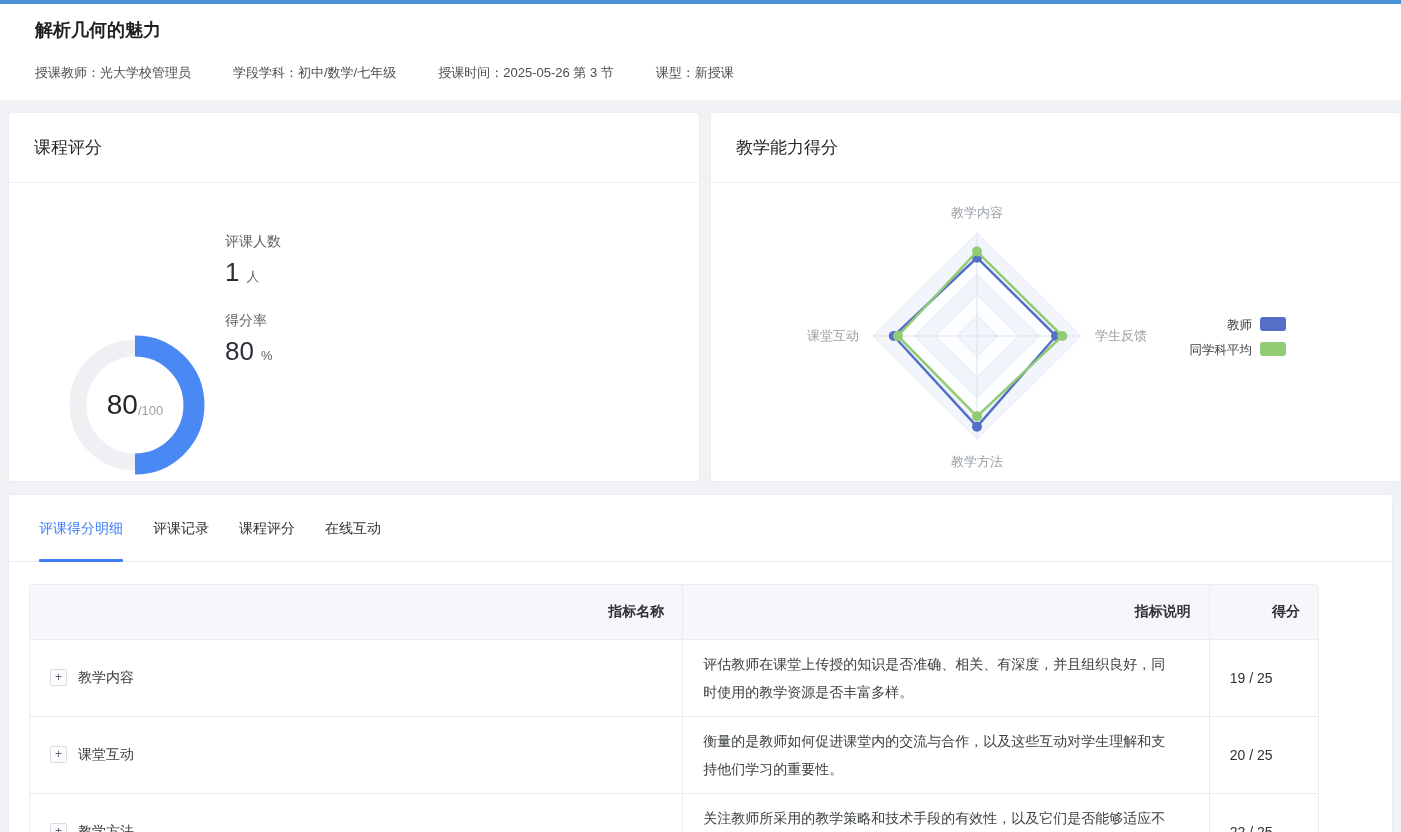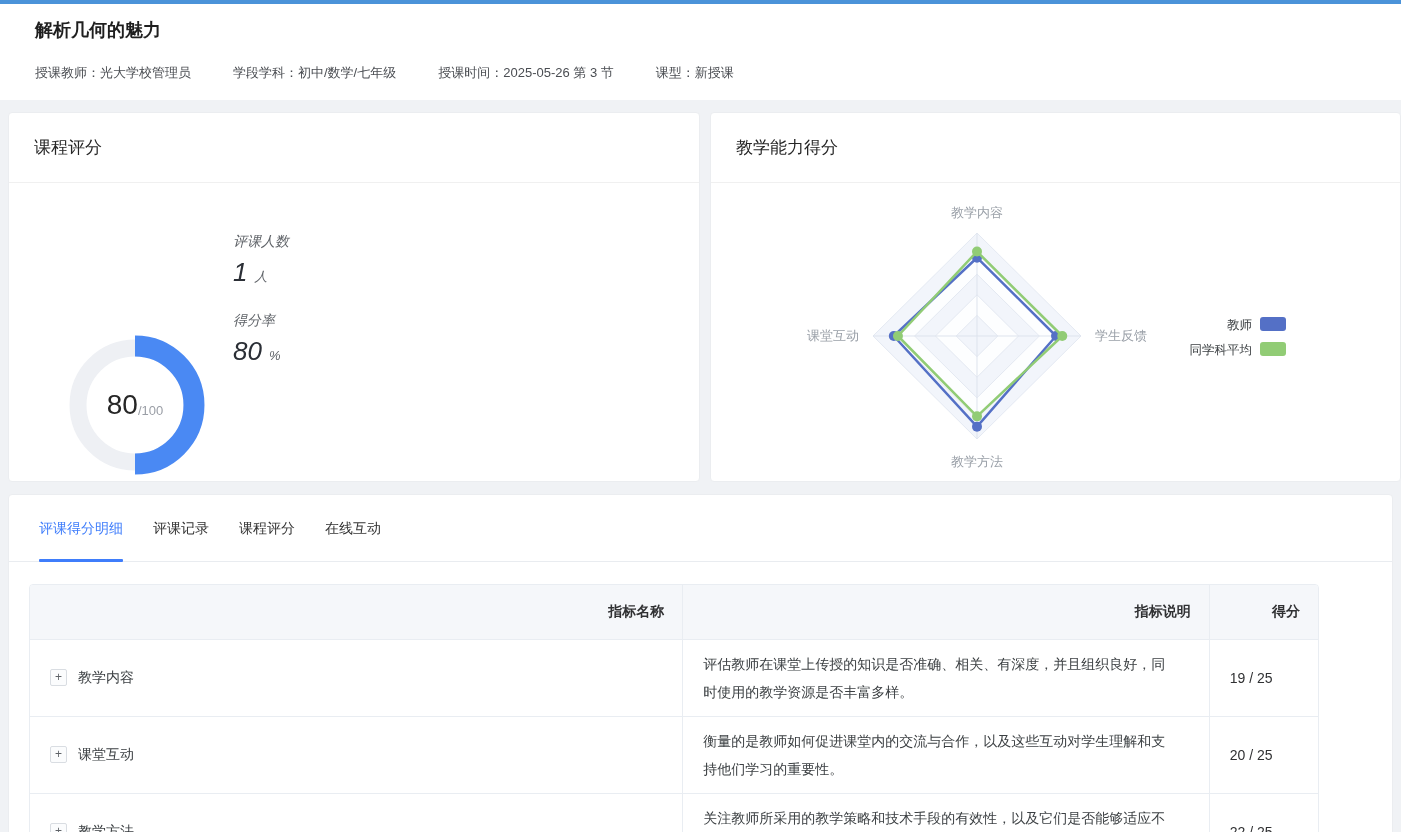--- a/index.html
+++ b/index.html
@@ -24,21 +24,21 @@
   .card-title { font-size:17px; font-weight:500; color:#262626; }
   .card-body { position:relative; height:298px; }
 
   
   .donut-wrap { position:absolute; left:51px; top:147px; width:150px; height:150px; }
   .donut-center { position:absolute; inset:0; display:flex; align-items:center;
     justify-content:center; }
   .donut-score { font-size:28px; color:#262626; }
   .donut-max { font-size:13px; color:#9a9ea6; margin-top:10px; }
 
-  .stats { position:absolute; left:224px; top:50px;font-style:italic; }
+  .stats { position:absolute; left:216px; top:50px; }
   .stat-label { font-size:14px; color:#5f6368; margin-bottom:6px; }
   .stat-value-row { display:flex; align-items:baseline; margin-bottom:24px; }
   .stat-value { font-size:26px; color:#2b2f36; }
   .stat-unit { font-size:13px; color:#5f6368; margin-left:7px; }
 
   .radar-svg { position:absolute; left:0; top:0; }
 
   
   .bottom-card { margin:12px 8px 0 8px; background:#fff; border:1px solid #ebedf0;
     border-radius:4px; height:400px; }

